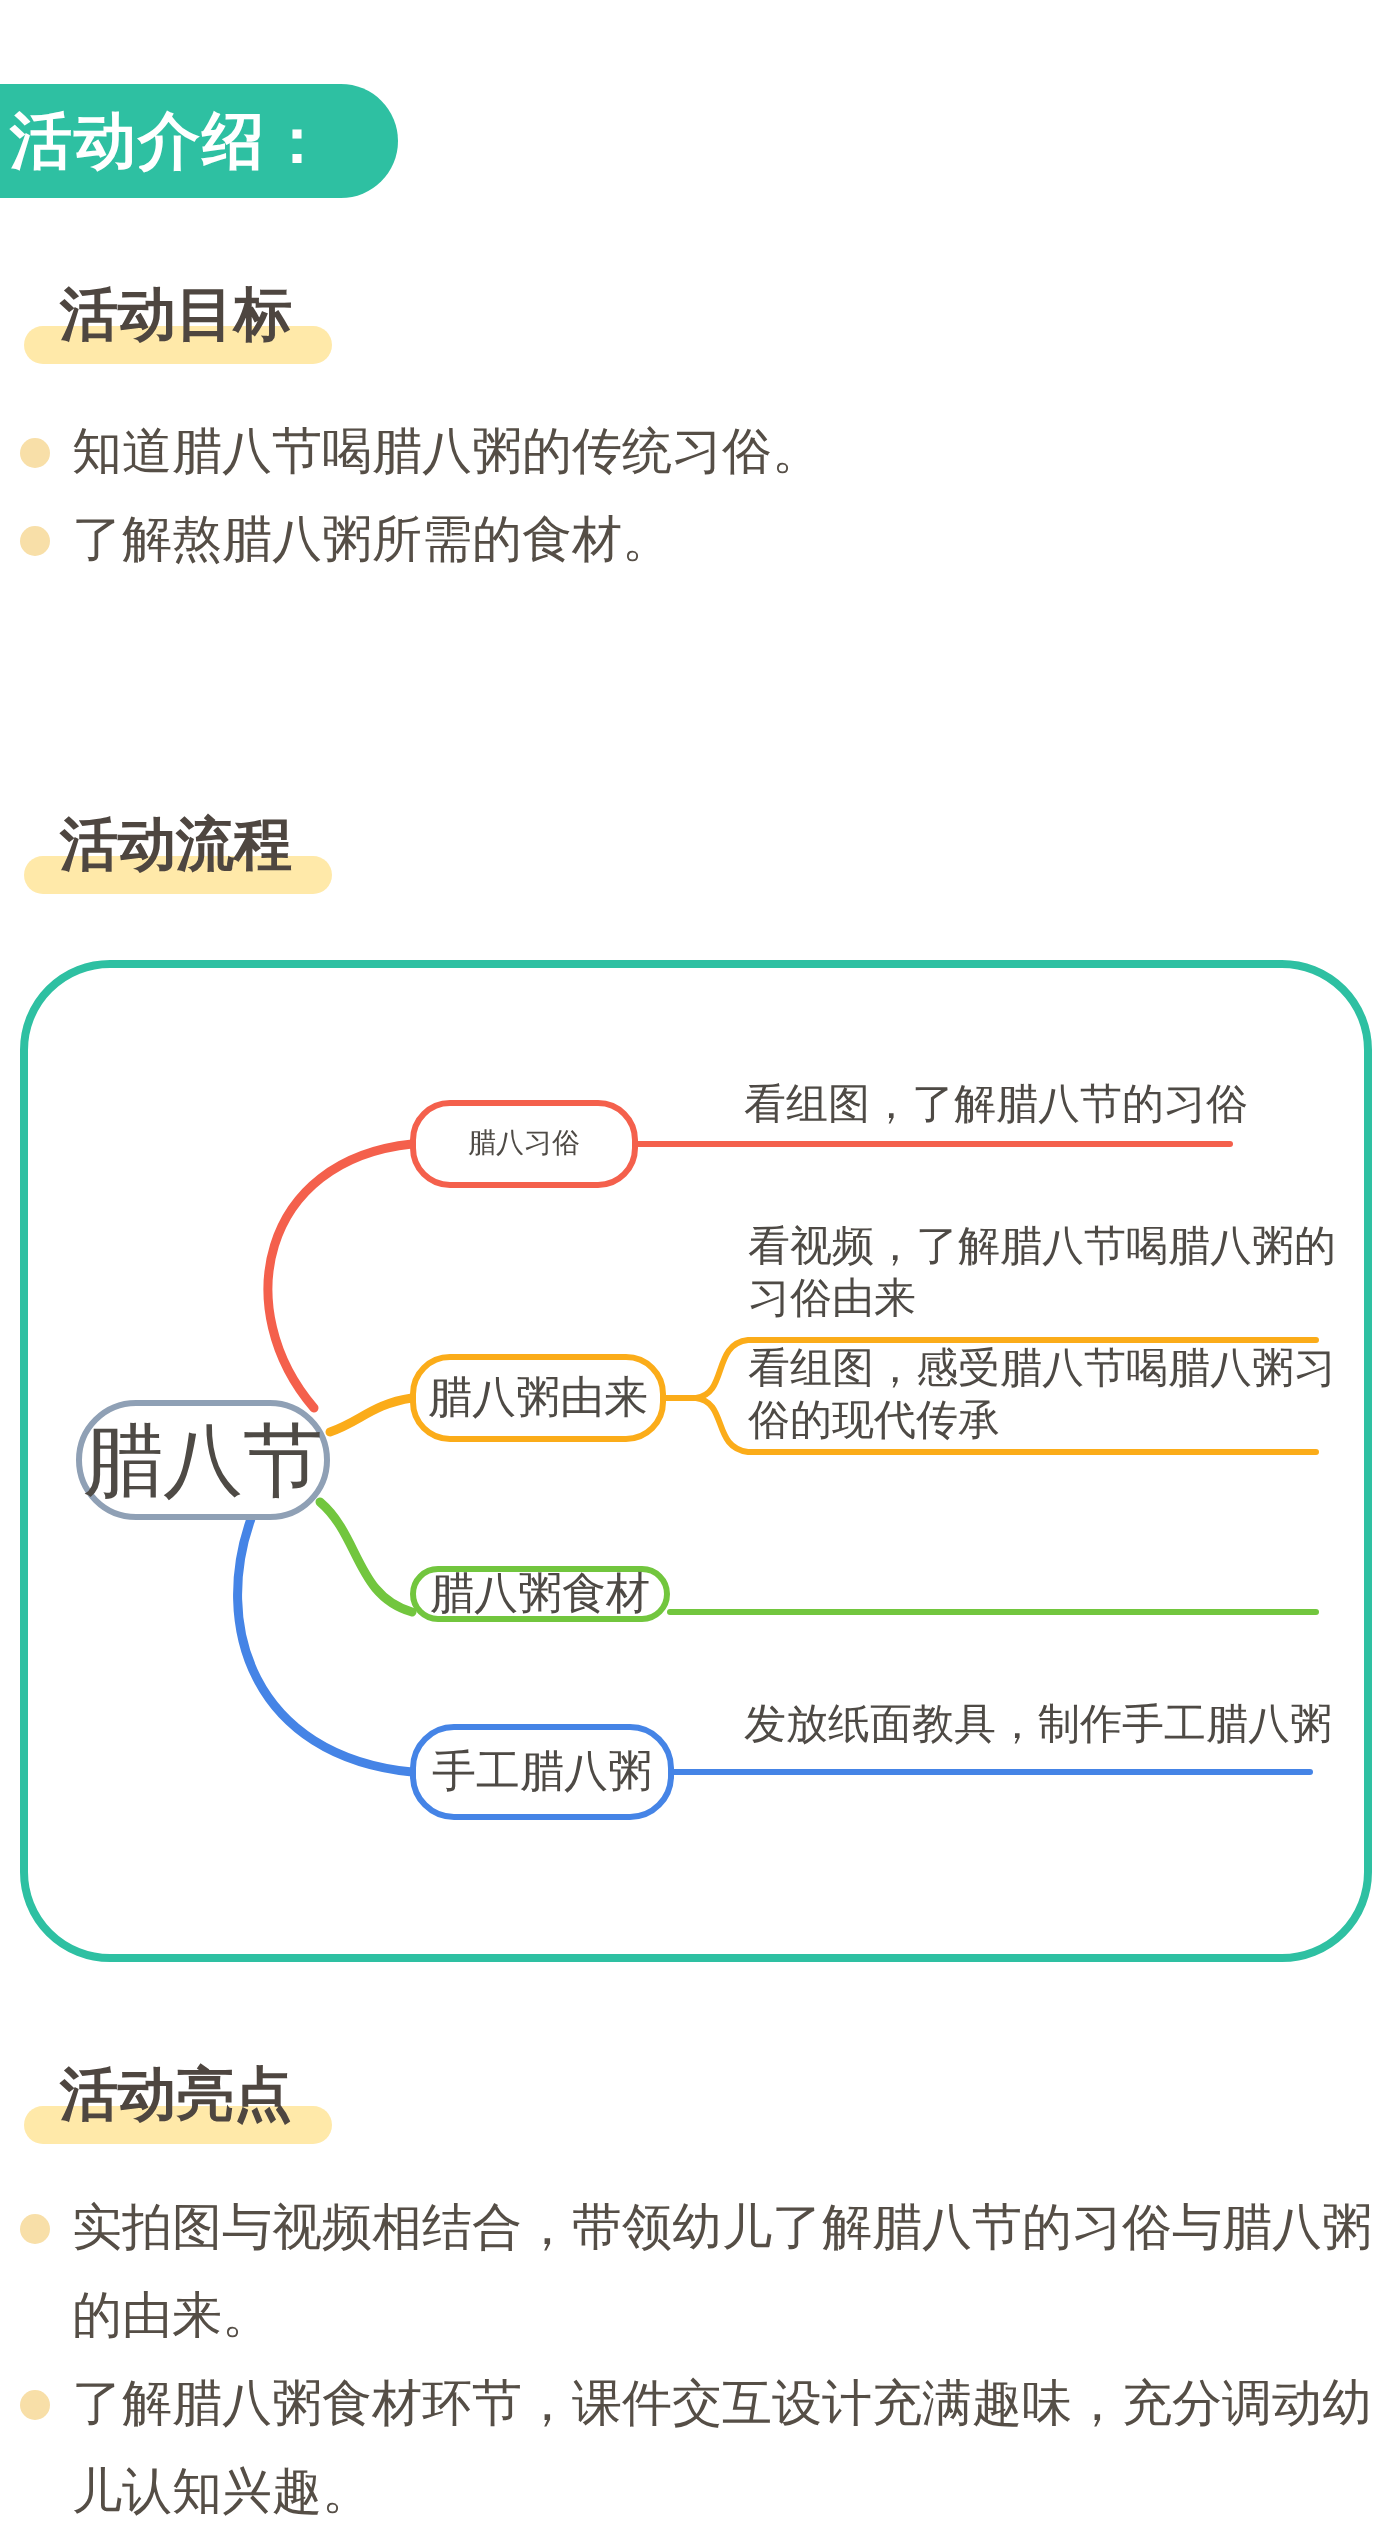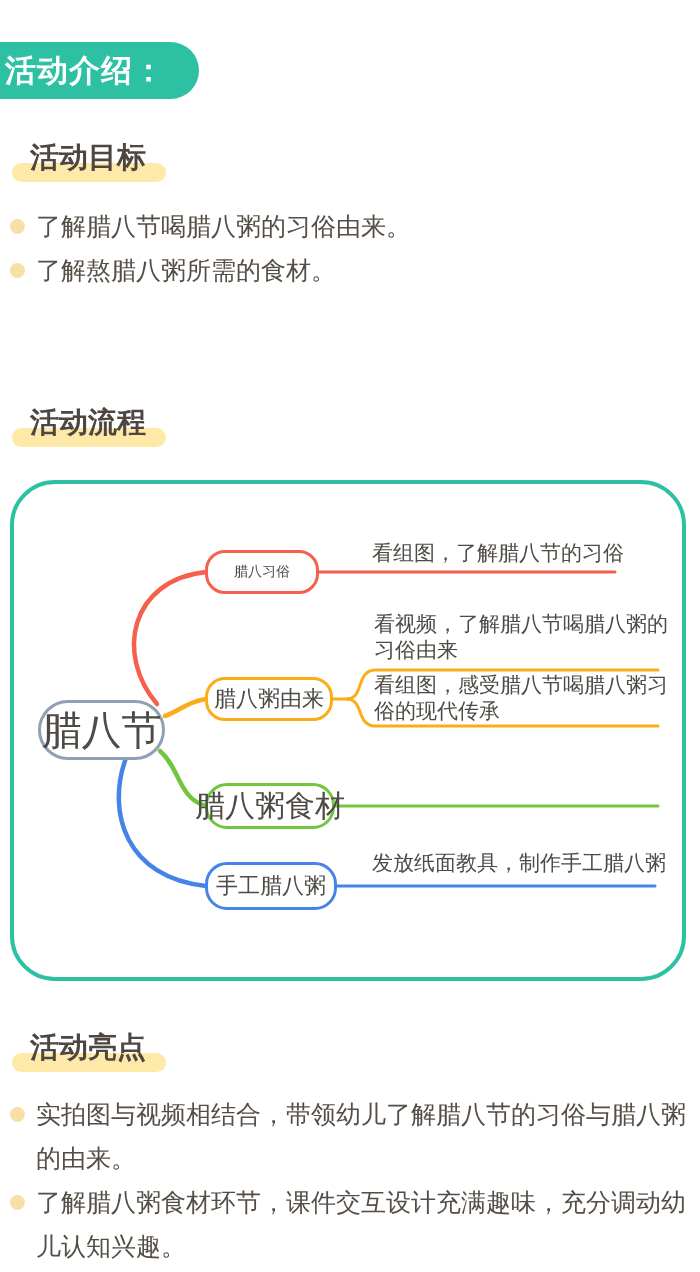--- a/index.html
+++ b/index.html
@@ -29,42 +29,42 @@
   .mm-wrap { position:absolute; left:10px; top:480px; width:676px; height:501px; }
   .mm-border { position:absolute; inset:0; border:4px solid #2ec0a2; border-radius:45px; }
   .mm-wrap svg { position:absolute; left:0; top:0; }
 
   .mm-node { position:absolute; display:flex; align-items:center; justify-content:center;
              background:#fff; color:#4e4a45; white-space:nowrap; }
   .mm-root { left:28px; top:220px; width:127px; height:60px; border:3px solid #8fa0b5;
              border-radius:30px; font-size:40px; }
   .mm-n1 { left:195px; top:70px;  width:114px; height:44px; border:3px solid #f4604c; border-radius:20px; font-size:14px; }
   .mm-n2 { left:195px; top:197px; width:128px; height:44px; border:3px solid #fbac19; border-radius:20px; font-size:22px; }
-  .mm-n3 { left:195px; top:303px; width:130px; height:46px; border:3px solid #72c63e; border-radius:22px; font-size:30px; }
+  .mm-n3 { left:195px; top:303px; width:130px; height:28px; border:3px solid #72c63e; border-radius:22px; font-size:22px; }
   .mm-n4 { left:195px; top:382px; width:132px; height:48px; border:3px solid #4584e6; border-radius:22px; font-size:22px; }
 
   .mm-txt { position:absolute; font-size:21px; line-height:26px; color:#4e4a45; }
   .mm-c1  { left:362px; top:60px;  width:280px; }
   .mm-c2a { left:364px; top:131px; width:302px; }
   .mm-c2b { left:364px; top:192px; width:302px; }
   .mm-c3  { left:367px; top:272px; width:302px; }
   .mm-c4  { left:362px; top:370px; width:310px; }
 </style>
 </head>
 <body>
 
 <div class="badge">活动介绍：</div>
 
 <div class="sec-title" id="t-goals">
   <span class="hl">活动目标</span>
 </div>
 <ul class="blist" id="goals-list">
   <li>
     <span class="dot"></span>
-    <span>了解腊八节喝腊八粥的习俗由来。</span>
+    <span>知道腊八节喝腊八粥的传统习俗。</span>
   </li>
   <li>
     <span class="dot"></span>
     <span>了解熬腊八粥所需的食材。</span>
   </li>
 </ul>
 
 <div class="sec-title" id="t-flow">
   <span class="hl">活动流程</span>
 </div>

